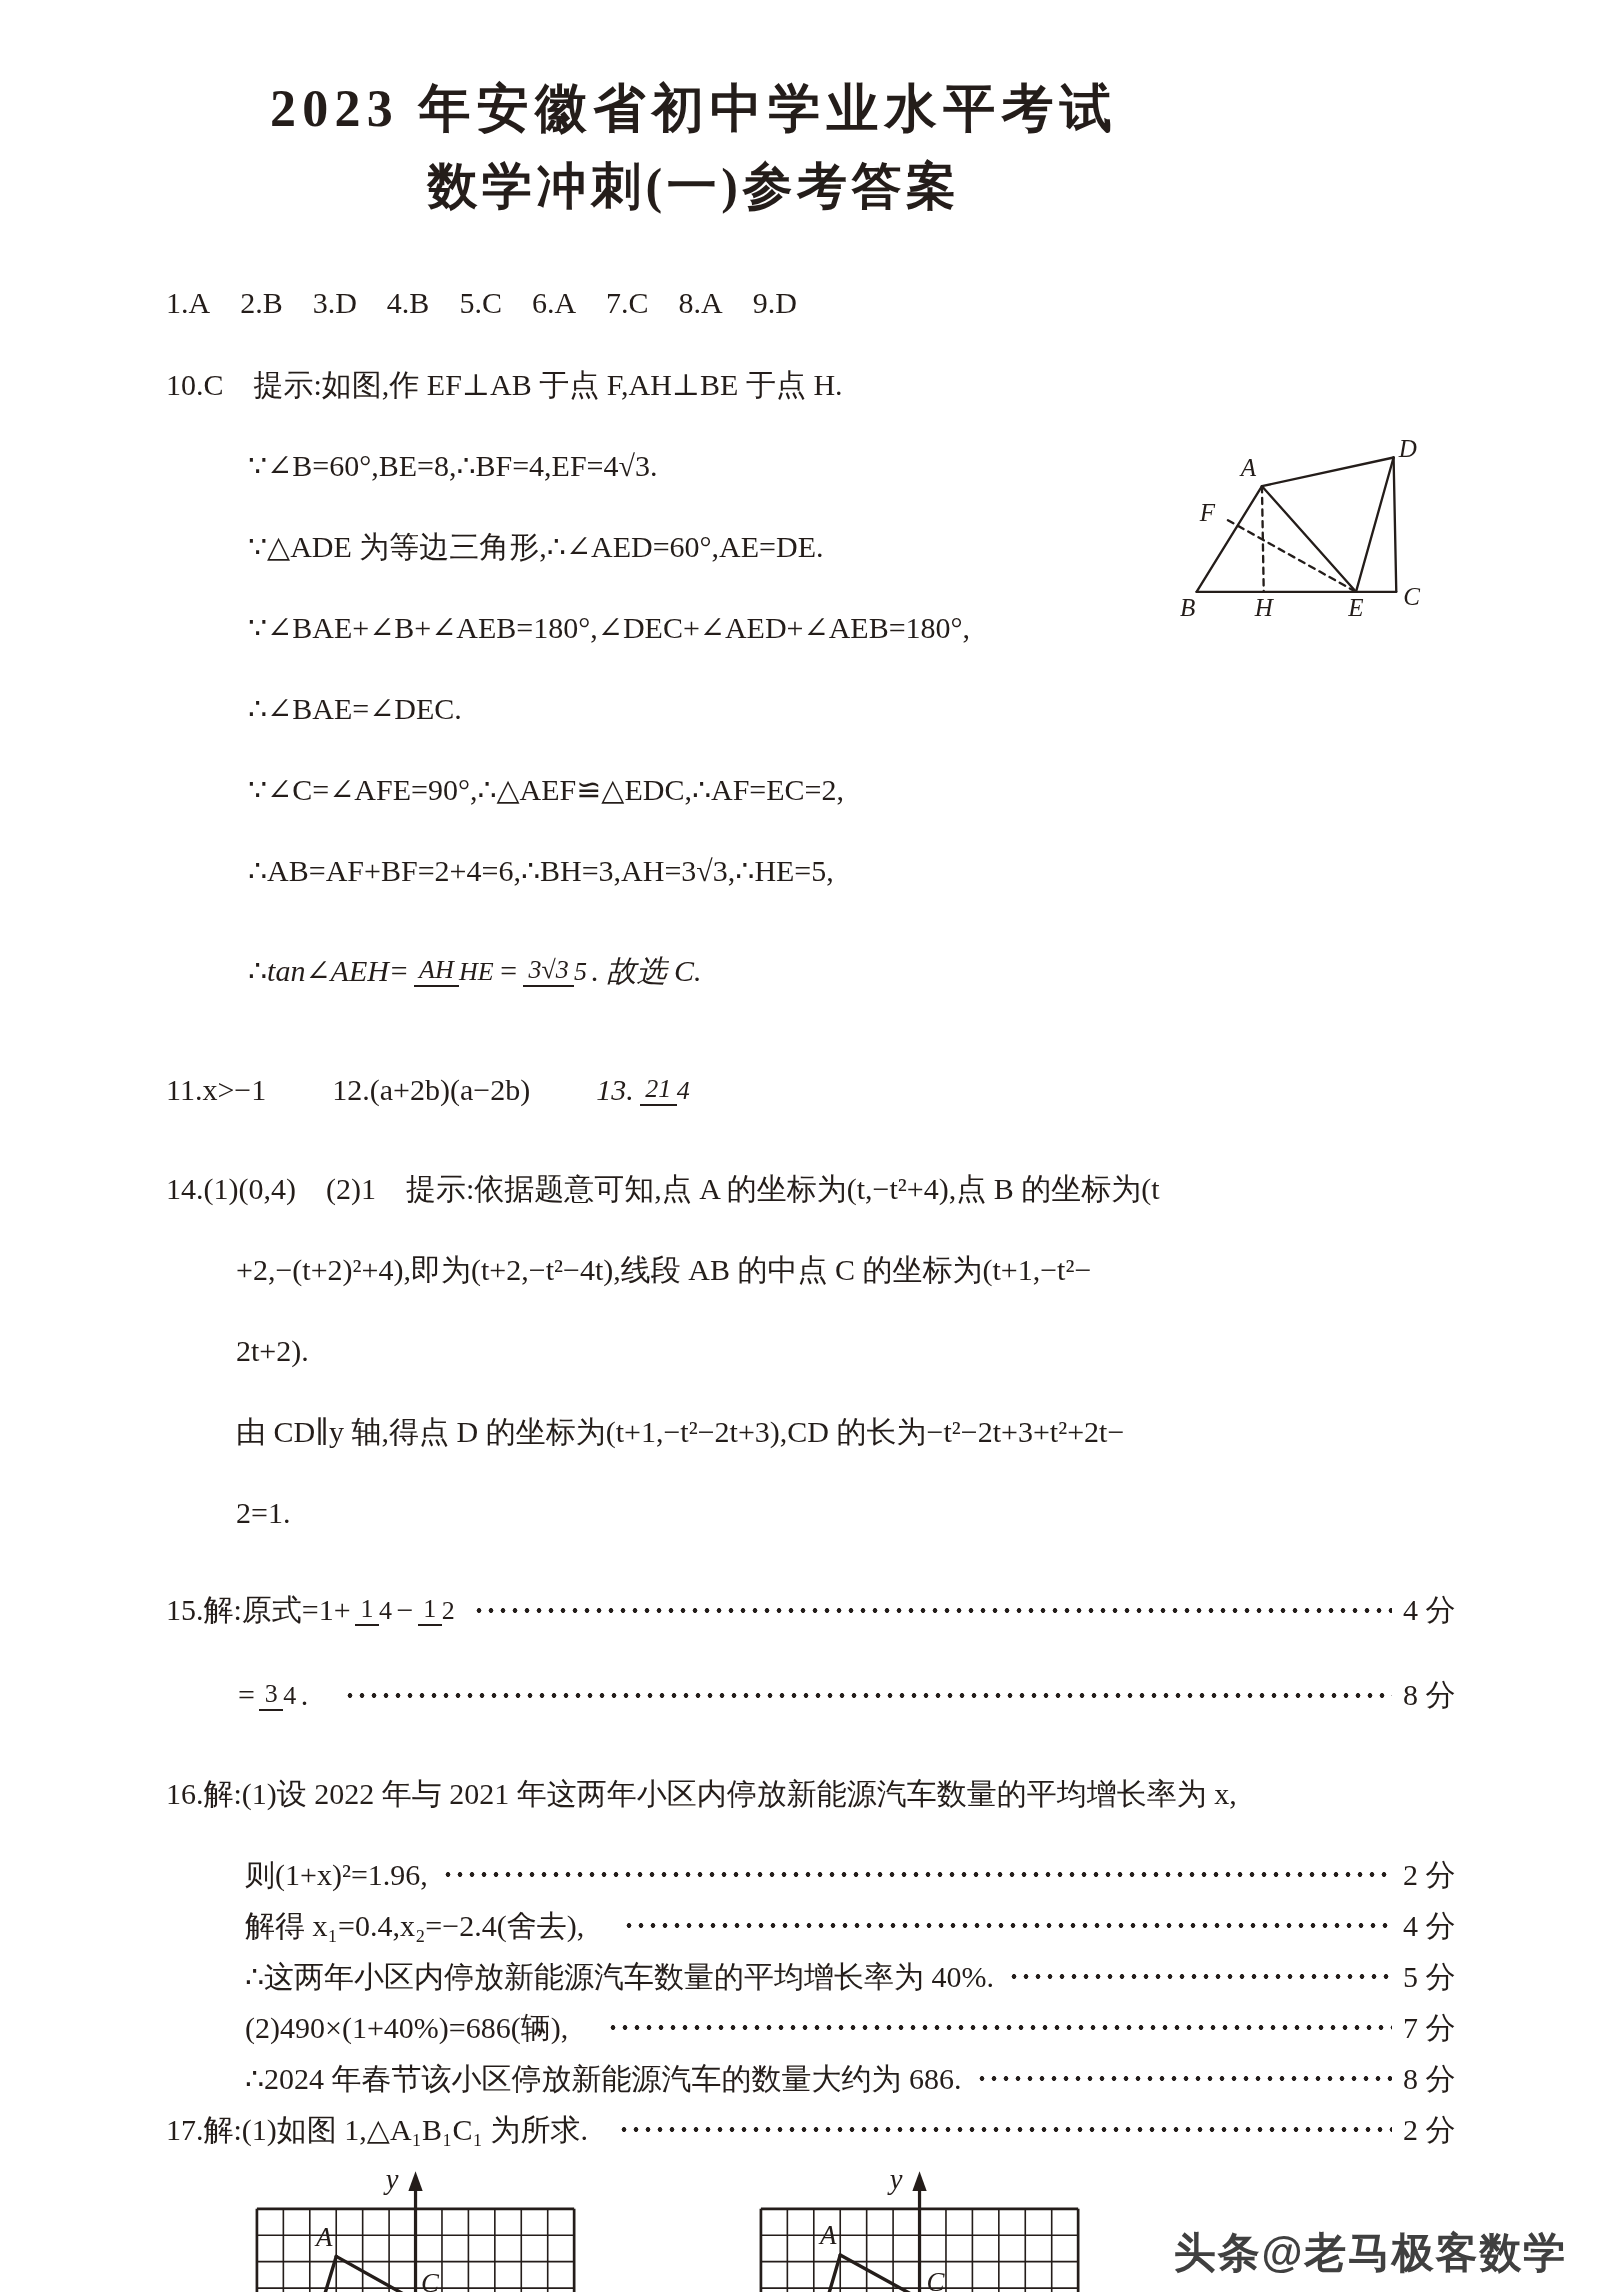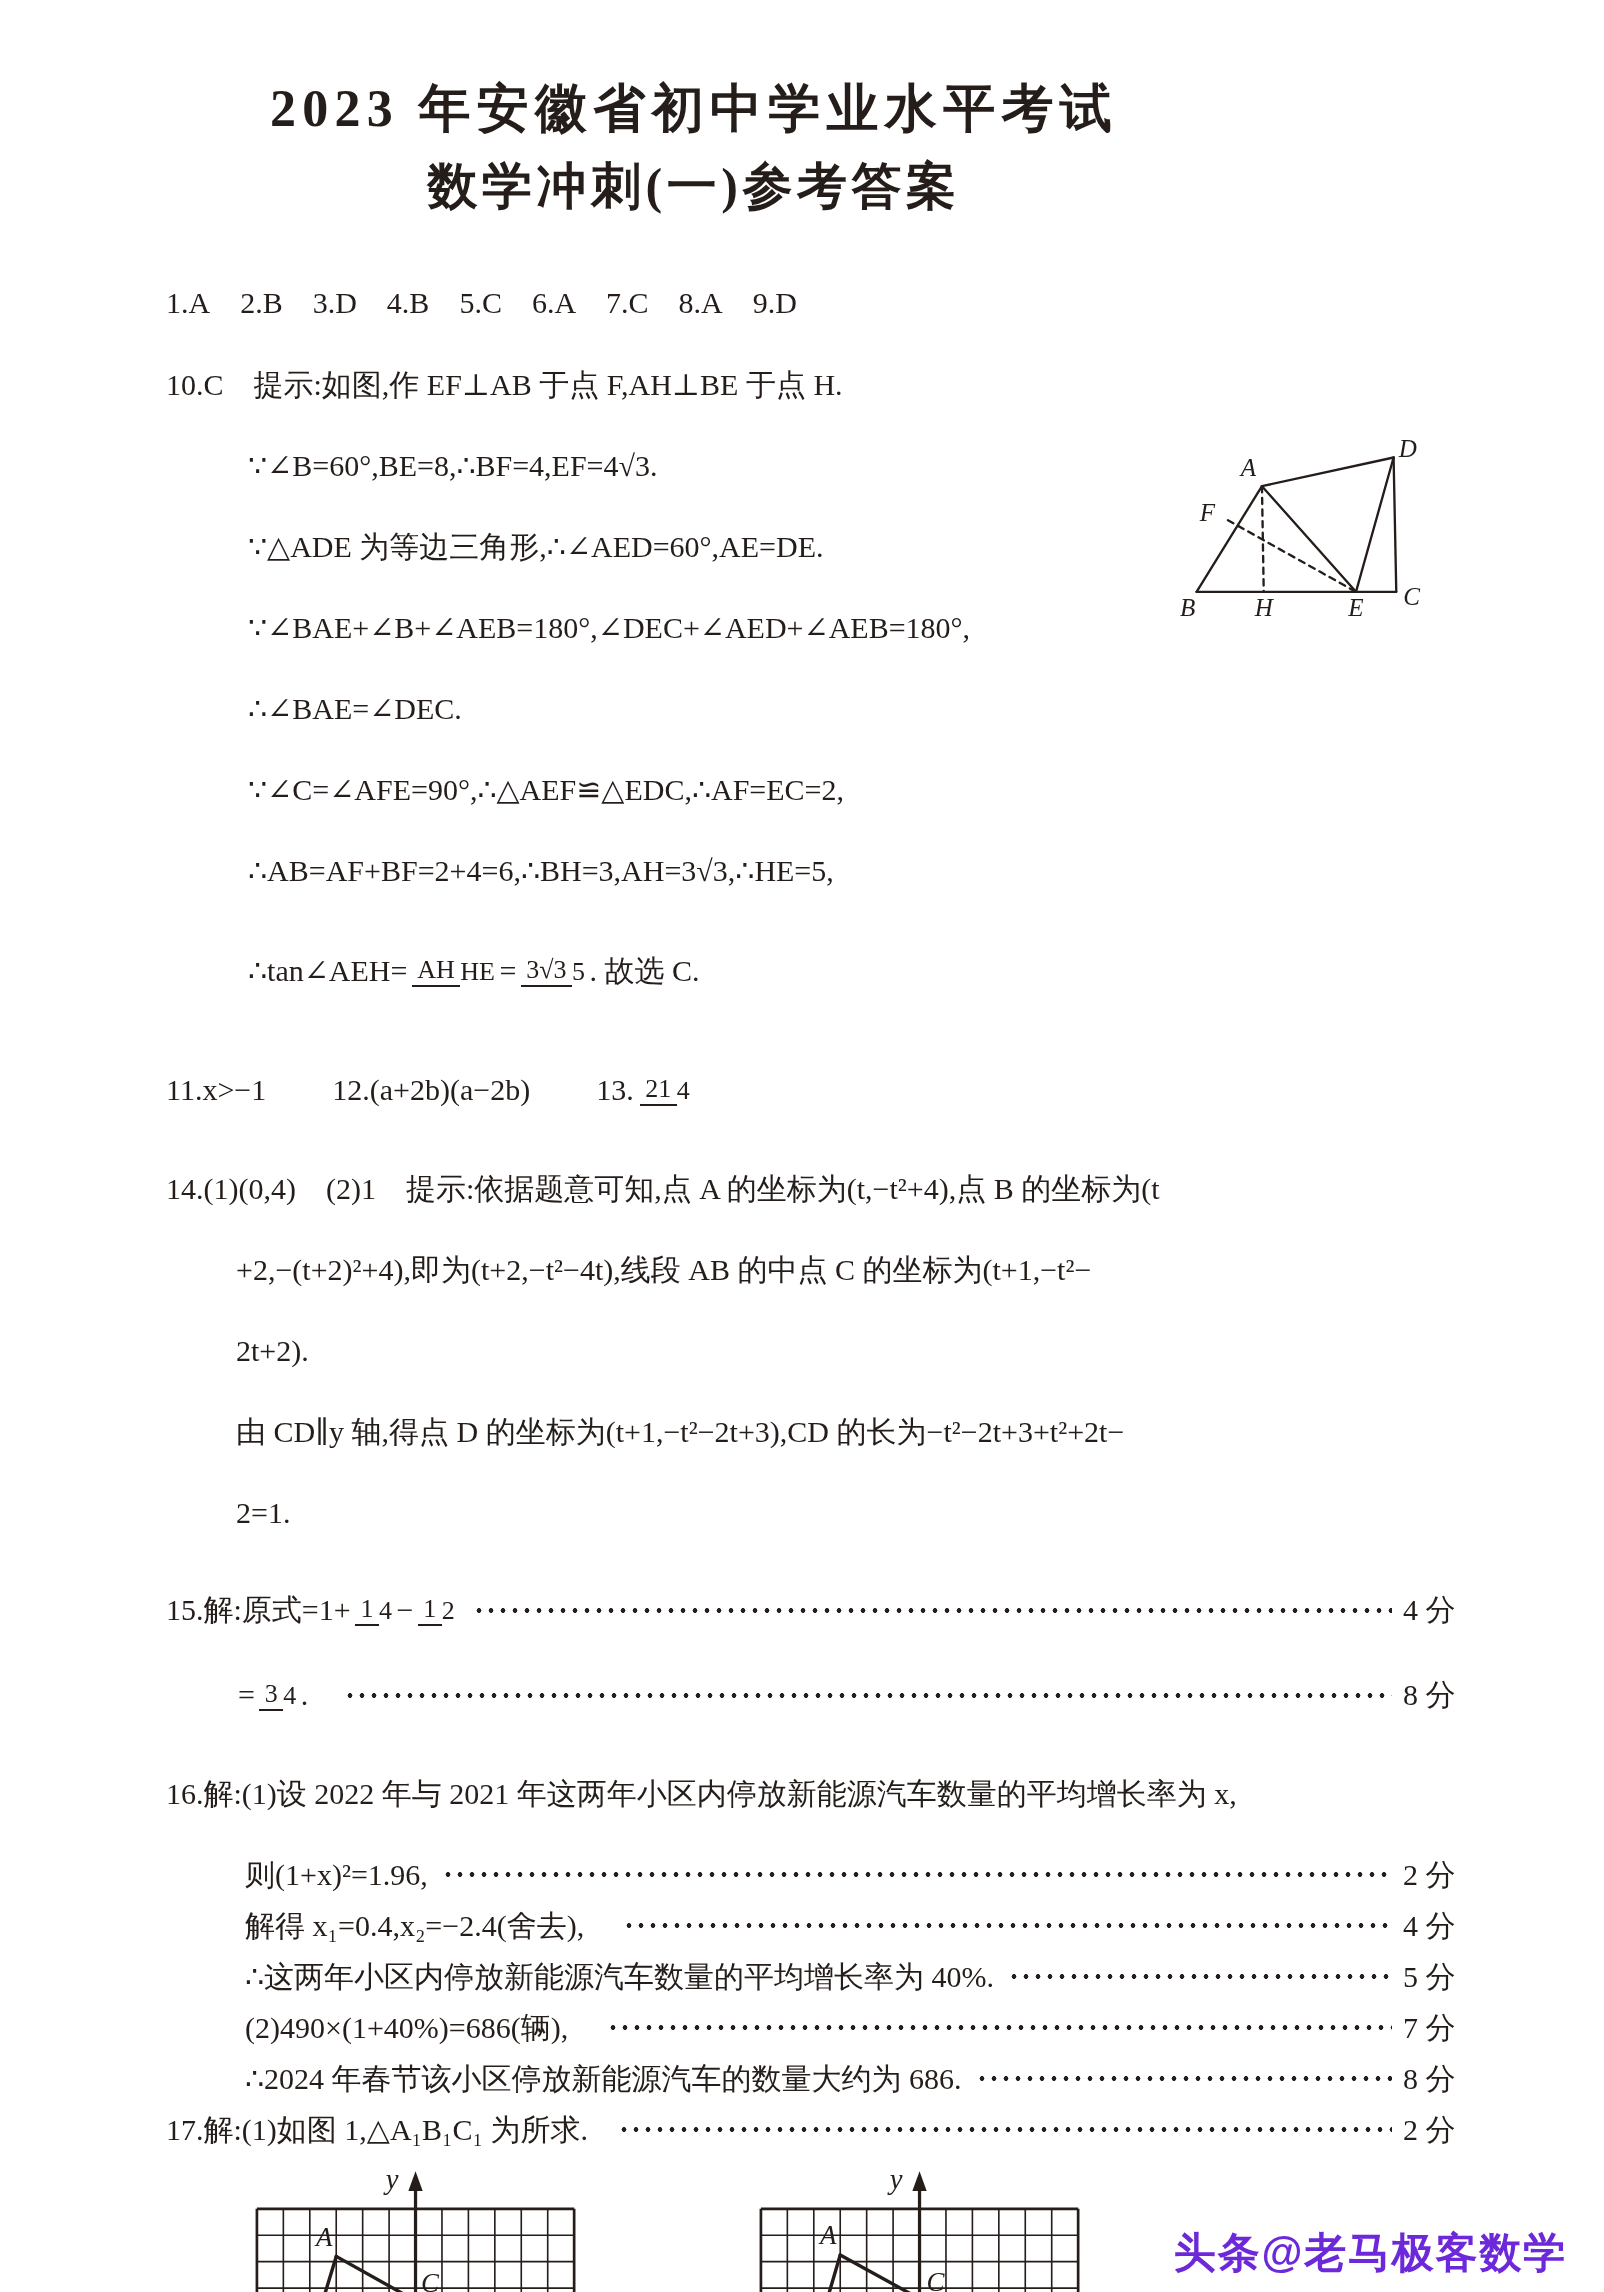--- a/index.html
+++ b/index.html
@@ -9,41 +9,41 @@
     color:#241d1a;overflow:hidden;margin:0 auto;
   }
   header{padding-top:75px;width:1370px;text-align:center;margin-left:9px;}
   h1{margin:0;font-size:52px;font-weight:700;letter-spacing:6.3px;line-height:1.3;}
   h2{margin:10.7px 0 0 0;font-size:50px;font-weight:900;letter-spacing:4.5px;line-height:1.35;}
   .main{padding:0 123px 0 166px;font-size:30px;}
   .answers{display:flex;gap:30px;margin-top:57px;height:51px;align-items:center;}
   .line{min-height:51px;line-height:51px;}
   .ind{padding-left:82px;}
   .ind14{padding-left:70px;}
-  .flexline{display:flex;align-items:center;line-height:1.2;}
+  .flexline{display:flex;align-items:center;line-height:1.2;font-style:italic;}
   .tanline{height:91px;}
   .row1113{height:86px;display:flex;align-items:center;gap:66px;line-height:1.2;}
   .q15row{height:85px;display:flex;align-items:center;line-height:1.2;}
   .q16row{display:flex;align-items:flex-start;}
   .frac{display:inline-flex;flex-direction:row;align-items:center;vertical-align:middle;
         font-size:26px;line-height:1.12;margin:0 4.5px;}
   .frac .num{border-bottom:2.7px solid #241d1a;padding:0 5.4px 0.9px 5.4px;}
   .frac .den{padding-top:0.9px;}
   .leader{flex:1 1 auto;height:7.2px;margin:0 10.7px 0 14.3px;align-self:center;
     background-image:radial-gradient(circle,#241d1a 2.1px,rgba(0,0,0,0) 2.7px);
     background-size:12px 7.2px;background-repeat:repeat-x;background-position:left center;}
   .score{flex:0 0 auto;width:79px;white-space:nowrap;}
   .fig10{position:absolute;left:1150px;top:419px;width:283px;}
   .figrow{display:flex;gap:90px;margin:9px 0 0 73px;}
   .figrow svg{width:414px;height:414px;}
   svg text.fl{font-family:"Liberation Serif","DejaVu Serif",serif;font-style:italic;fill:#241d1a;}
   svg text.fcap{font-family:"Liberation Serif","DejaVu Serif",serif;font-weight:bold;
       font-style:normal;font-size:36px;fill:#241d1a;}
   .watermark{position:absolute;right:38px;bottom:12.5px;font-size:42px;font-weight:700;
-     color:#6d28d9;font-family:"Liberation Sans","DejaVu Sans",sans-serif;letter-spacing:1.8px;}
+     color:#404040;font-family:"Liberation Sans","DejaVu Sans",sans-serif;letter-spacing:1.8px;}
 </style>
 </head>
 <body>
 
 <div class="page">
 
   <header>
     <h1>2023 年安徽省初中学业水平考试</h1>
     <h2>数学冲刺(一)参考答案</h2>
   </header>

